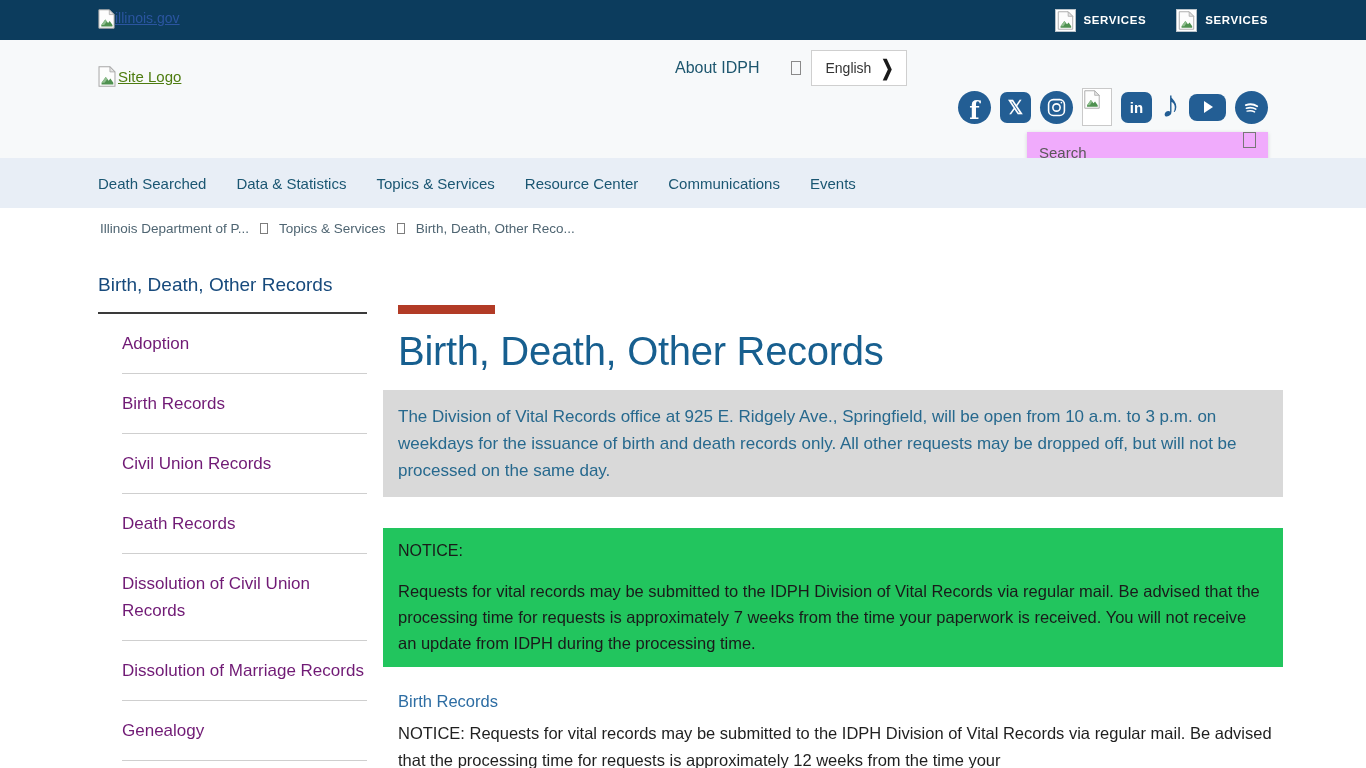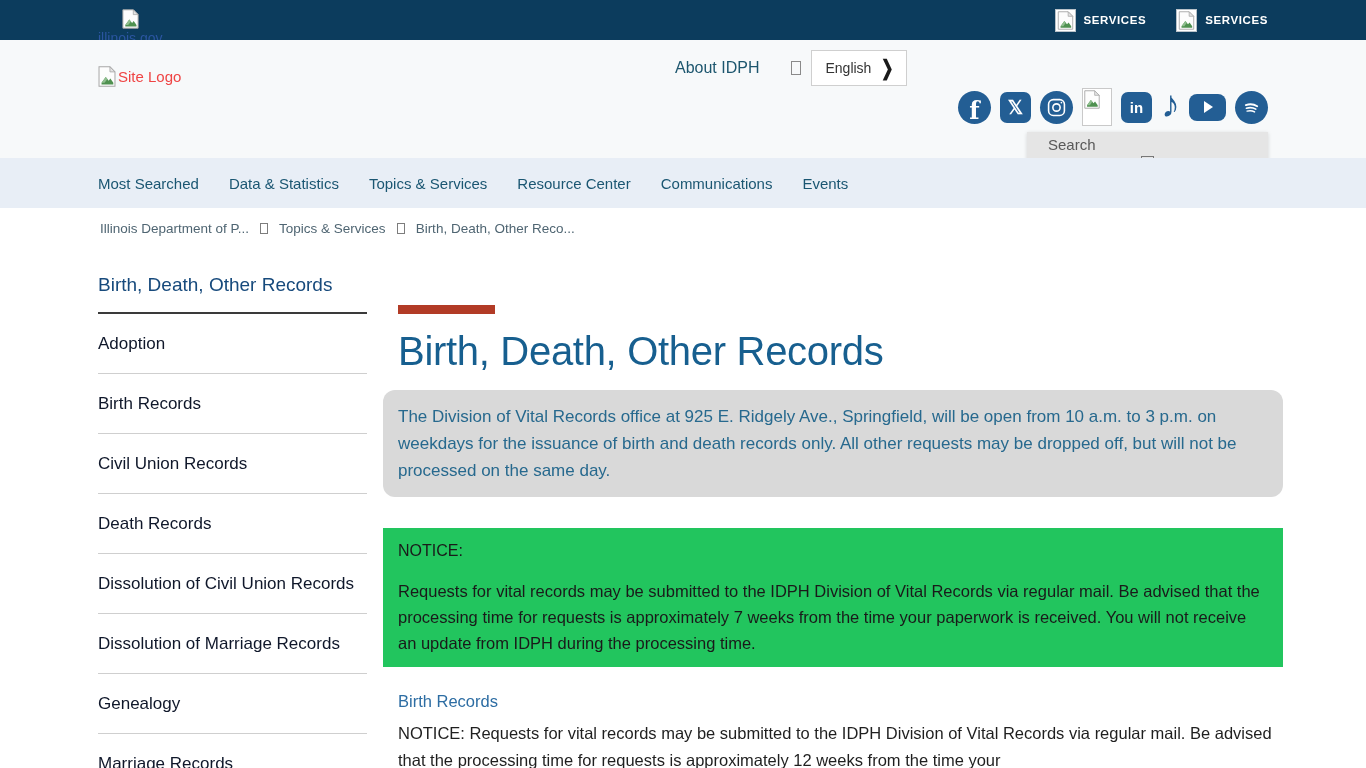--- a/index.html
+++ b/index.html
@@ -2,31 +2,31 @@
 <html><head>
 <meta charset="utf-8">
 <style>
   * { margin:0; padding:0; box-sizing:border-box; }
   html,body { width:1366px; height:768px; overflow:hidden; background:#fff;
     font-family:"Liberation Sans", sans-serif; }
   a { text-decoration:none; }
 
   
   .topbar { position:absolute; top:0; left:0; width:1366px; height:40px; background:#0c3c5d; }
-  .gov-logo { position:absolute; left:98px; top:9px; display:flex; align-items:center; gap:0; cursor:pointer;flex-direction:column; }
+  .gov-logo { position:absolute; left:98px; top:9px; display:flex; align-items:flex-start; gap:0; cursor:pointer; }
   .gov-logo .alt-text { color:#2b55a0; text-decoration:underline; font-size:14px; margin-top:1px; }
   .topbar-right { position:absolute; right:98px; top:0; height:40px; display:flex; align-items:center; gap:30px; }
   .topbar-item { display:flex; align-items:center; gap:8px; cursor:pointer; }
   .topbar-item .label { color:#ffffff; font-size:11.5px; font-weight:600; letter-spacing:.6px; }
   .img-frame { background:#fff; border:1px solid #b9c2c9; padding:1px; display:inline-flex; }
 
   
   .header { position:absolute; top:40px; left:0; width:1366px; height:118px; background:#f7f9fa; }
   .site-logo { position:absolute; left:98px; top:26px; display:flex; align-items:flex-start; gap:2px; cursor:pointer; }
-  .site-logo .alt-text { color:#ef4444; font-size:15px; margin-top:2px; }
+  .site-logo .alt-text { color:#4d7c0f; text-decoration:underline; font-size:15px; margin-top:2px; }
   .header-mid { position:absolute; left:675px; top:10px; display:flex; align-items:center; }
   .about-link { color:#1d566e; font-size:16px; cursor:pointer; margin-right:32px; }
   .tofu { display:inline-block; border:1px solid #8a8a8a; background:transparent; }
   .tofu-lang { width:10px; height:14px; margin-right:10px; }
   .lang-btn { width:96px; height:36px; background:#fff; border:1px solid #cfcfcf; display:flex;
     align-items:center; justify-content:space-between; padding:0 13px; cursor:pointer; }
   .lang-btn .lang-label { font-size:14px; color:#333; }
   .lang-btn .chev { font-size:15px; color:#1a1a1a; font-weight:700; transform:scaleY(1.4); }
   .social-row { position:absolute; top:48px; right:98px; display:flex; align-items:center; gap:9px; }
   .sicon { width:33px; height:33px; display:inline-flex; align-items:center; justify-content:center;
@@ -35,50 +35,50 @@
   .sicon.rsq { background:#235e94; border-radius:7px; width:31px; height:31px; }
   .fb-f { font-size:24px; font-weight:700; font-family:"DejaVu Serif", serif; margin-top:6px; }
   .x-x { font-size:19px; font-weight:700; }
   .in-in { font-size:15px; font-weight:700; }
   .broken-box { width:30px; height:38px; border:1px solid #c9c9c9; background:#fff; display:inline-flex;
     align-items:flex-start; padding:1px; cursor:pointer; }
   .tiktok-note { font-size:38px; color:#235e94; line-height:1; margin-top:-6px; cursor:pointer; }
   .yt { width:37px; height:27px; background:#235e94; border-radius:8px; display:inline-flex;
     align-items:center; justify-content:center; cursor:pointer; }
   .yt-tri { width:0; height:0; border-left:9px solid #fff; border-top:6px solid transparent; border-bottom:6px solid transparent; margin-left:2px; }
-  .searchbox { position:absolute; top:92px; right:98px; width:241px; height:42px; background:#e5e5e5;
+  .searchbox { position:absolute; top:92px; right:98px; width:241px; height:42px; background:#f0abfc;
     border-bottom:2px solid #4d4d4d; box-shadow:0 1px 4px rgba(0,0,0,.15);
-    display:flex; align-items:center; padding:0 12px;flex-direction:column; }
+    display:flex; padding:0 12px; }
   .searchbox input { flex:1; border:none; outline:none; font-size:15px; color:#333;
     font-family:"Liberation Sans", sans-serif; background:transparent; }
   .searchbox input::placeholder { color:#595959; opacity:1; }
   .tofu-search { width:13px; height:16px; border-color:#777; }
 
   
   .nav { position:absolute; top:158px; left:0; width:1366px; height:50px; background:#e8eef6;
     display:flex; align-items:center; padding-left:98px; gap:30px; }
   .nav a { color:#1a5672; font-size:15px; }
 
   
   .breadcrumb { position:absolute; top:208px; left:100px; height:40px; display:flex; align-items:center; gap:11px; }
   .breadcrumb .crumb { color:#4f6572; font-size:13.5px; }
   .tofu-bc { width:8px; height:11px; border-color:#7d7d7d; }
 
   
   .sidebar { position:absolute; left:98px; top:272px; width:269px; }
   .sidebar-title { color:#174a7c; font-size:19px; line-height:26px; padding-bottom:14px;
     border-bottom:2px solid #3a3a3a; cursor:pointer; }
-  .side-item { display:block; color:#0f172a; font-size:17px; line-height:27px; padding:16px 0;
-    border-bottom:1px solid #cfcfcf; cursor:pointer; }
+  .side-item { display:block; color:#701a75; font-size:17px; line-height:27px; padding:16px 0;
+    border-bottom:1px solid #cfcfcf; cursor:pointer;margin-left:24px; }
 
   
   .main { position:absolute; left:383px; top:300px; width:900px; }
   .accent-bar { width:97px; height:9px; background:#b23b26; margin:5px 0 0 15px; }
   h1.page-title { color:#175f8f; font-size:40px; font-weight:400; line-height:48px; margin:13px 0 0 15px; letter-spacing:-0.3px; }
-  .alert-box { margin-top:15px; background:#d9d9d9; padding:13px 15px;border-radius:12px; }
+  .alert-box { margin-top:15px; background:#d9d9d9; padding:13px 15px; }
   .alert-box p { color:#27698e; font-size:17px; line-height:27px; }
   .notice-box { margin-top:31px; background:#22c55e; padding:11px 15px; }
   .notice-box .notice-head { color:#1a1a1a; font-size:16px; line-height:24px; margin-bottom:15px; }
   .notice-box p { color:#1a1a1a; font-size:16.5px; line-height:26px; }
   .section-link { display:inline-block; margin:25px 0 0 15px; color:#2d6da3; font-size:16.5px; cursor:pointer; }
   .section-text { margin:9px 0 0 15px; color:#1f1f1f; font-size:16.5px; line-height:27px; }
 
   svg.bimg { display:block; }
 </style>
 </head>
@@ -178,21 +178,21 @@
     </span>
   </div>
 
   <div class="searchbox">
     <input type="text" placeholder="Search" style="">
     <span class="tofu tofu-search"></span>
   </div>
 </div>
 
 <div class="nav">
-  <a>Most Searched</a>
+  <a>Death Searched</a>
   <a>Data &amp; Statistics</a>
   <a>Topics &amp; Services</a>
   <a>Resource Center</a>
   <a>Communications</a>
   <a>Events</a>
 </div>
 
 <div class="breadcrumb">
   <a class="crumb">Illinois Department of P...</a>
   <span class="tofu tofu-bc"></span>

